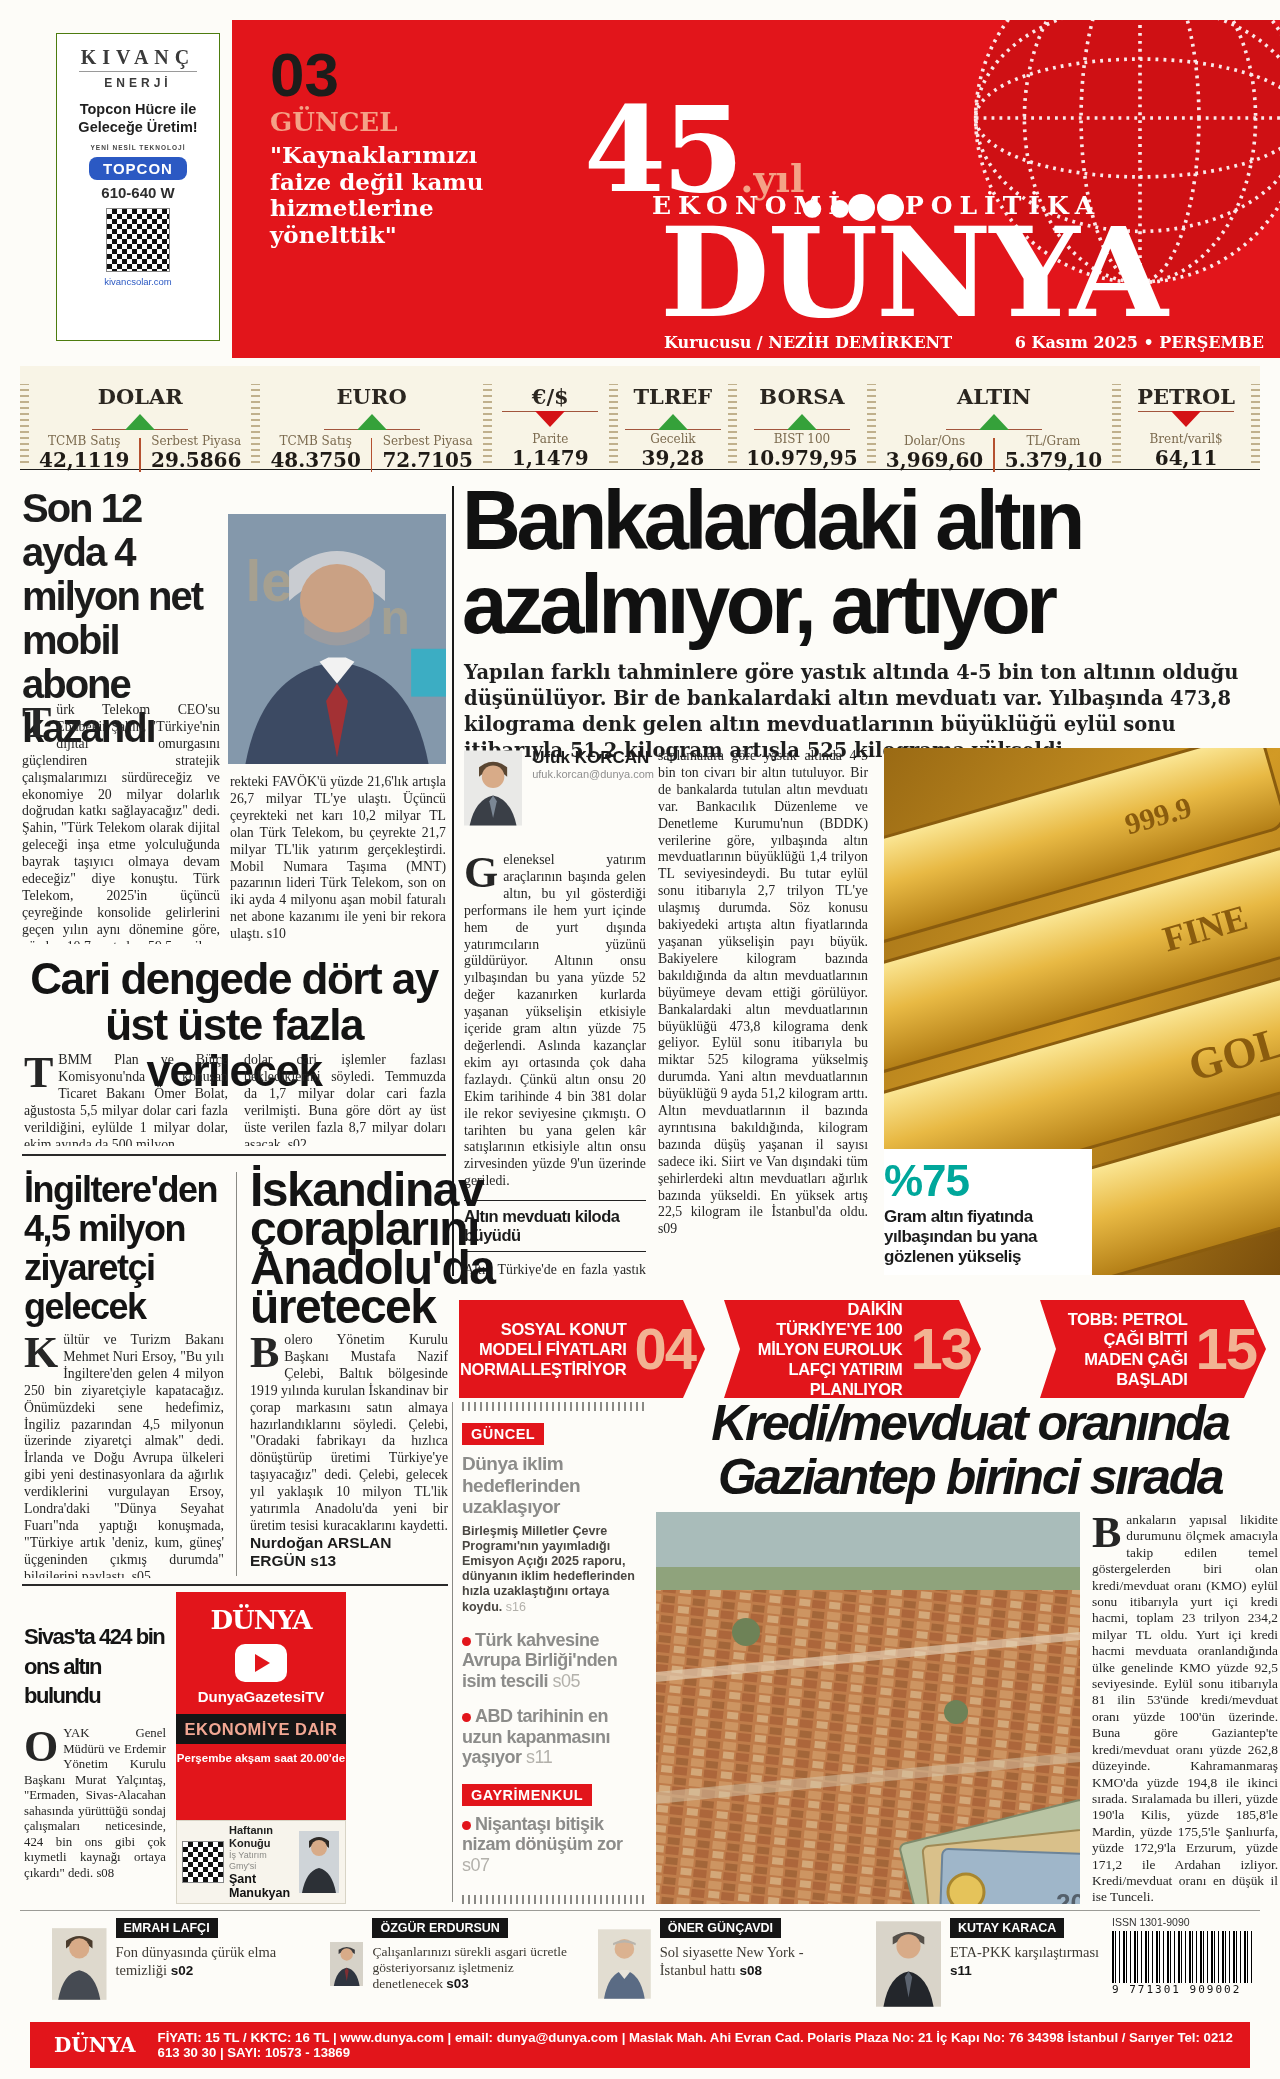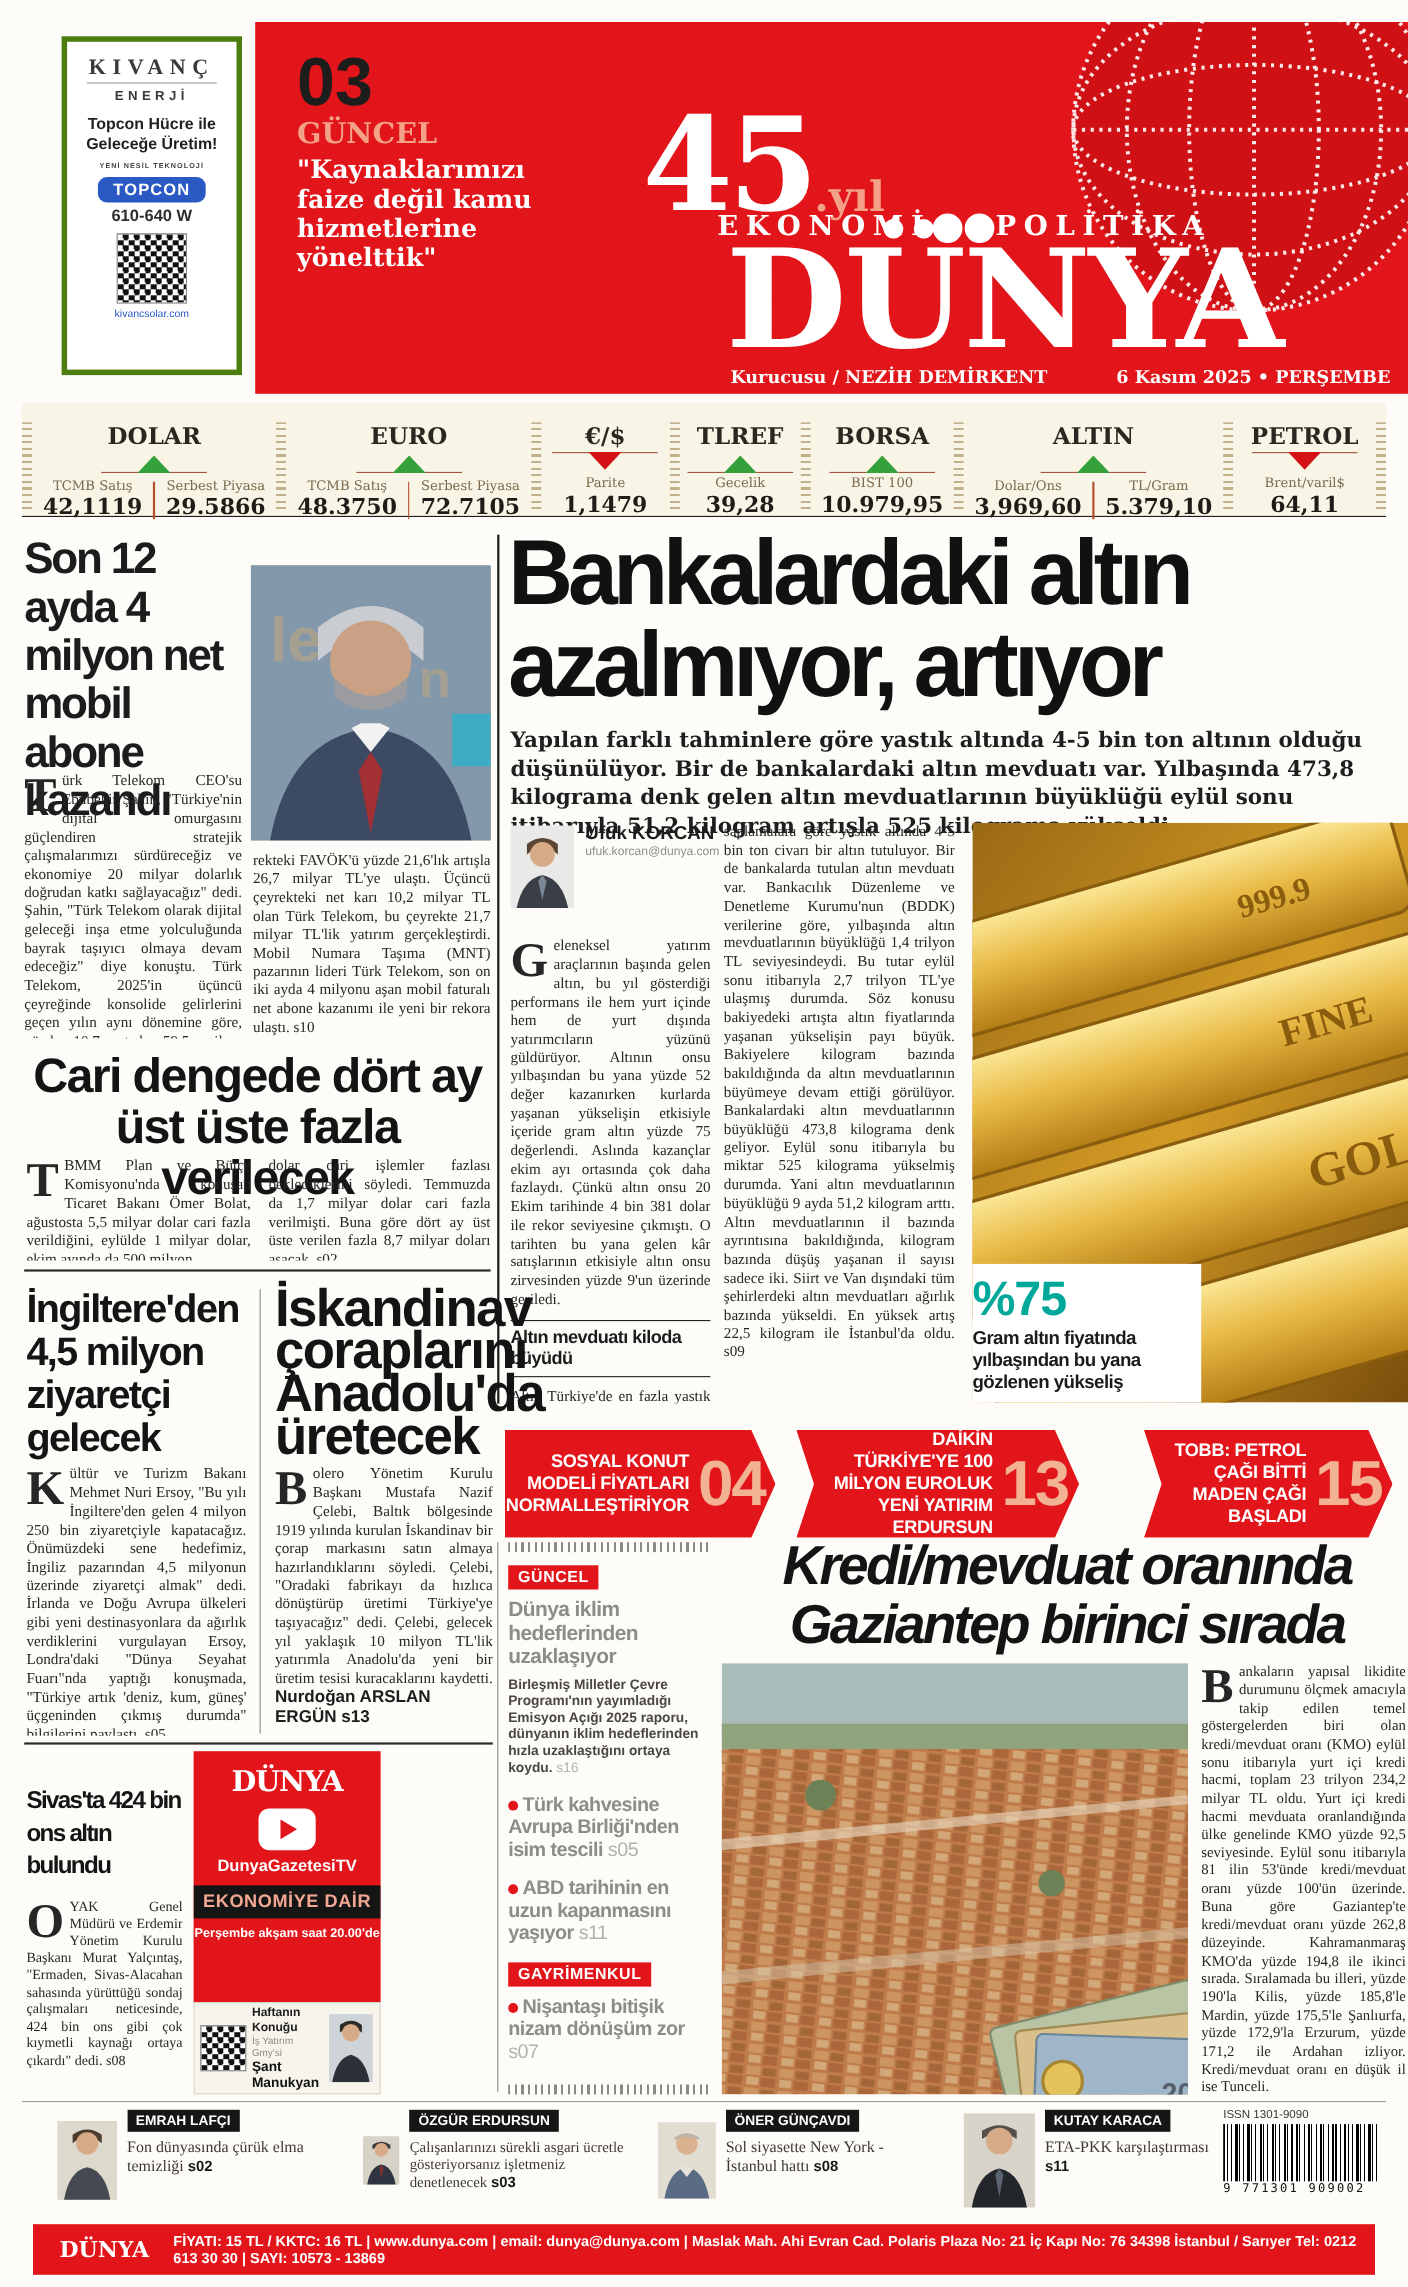--- a/index.html
+++ b/index.html
@@ -6,21 +6,21 @@
   #page{position:relative;width:1280px;height:2079px;background:#fdfcf8;margin:0 auto;overflow:hidden;
         font-family:"Liberation Sans",sans-serif;color:#1c1c1c;}
   .abs{position:absolute;}
   .body-txt{font:13.8px/16.9px "Liberation Serif",serif;text-align:justify;color:#262626;overflow:hidden;}
   .dc::first-letter{float:left;font-size:44px;line-height:36px;padding:3px 5px 0 0;font-weight:bold;}
   .hl{font-family:"Liberation Sans",sans-serif;font-weight:800;color:#141414;letter-spacing:-1.5px;}
   .rule{background:#2a2a2a;}
   .dashes{height:9px;background:repeating-linear-gradient(90deg,#8a8a85 0 2px,transparent 2px 6px);}
   .qr{background:repeating-conic-gradient(#111 0% 25%,#fff 0% 50%) 0 0/10px 10px;outline:1px solid #888;}
   
-  #kivanc{border:5px solid #4d7c0f;background:#fff;text-align:center;padding:12px 9px 0;box-sizing:border-box;}
+  #kivanc{border:1px solid #4d7c0f;background:#fff;text-align:center;padding:12px 9px 0;box-sizing:border-box;}
   #kivanc .brand{font:600 20px/22px "Liberation Serif",serif;letter-spacing:6px;color:#3a3a3a;
                  border-bottom:1.5px solid #9a9a9a;display:inline-block;padding:0 2px 3px;}
   #kivanc .sub{font:600 12px/14px "Liberation Sans",sans-serif;letter-spacing:4px;color:#3a3a3a;margin-top:4px;}
   #kivanc .l1{font:700 14.5px/18px "Liberation Sans",sans-serif;color:#1f1f1f;margin-top:10px;}
   #kivanc .tag{font:700 6.5px/8px "Liberation Sans",sans-serif;letter-spacing:1px;color:#444;margin-top:8px;}
   #kivanc .pill{display:inline-block;background:#2b59c3;color:#fff;font:800 15px/17px "Liberation Sans",sans-serif;
                 letter-spacing:1px;border-radius:8px;padding:3px 14px;margin-top:5px;}
   #kivanc .pow{font:700 15px/17px "Liberation Sans",sans-serif;color:#2e2e2e;margin-top:4px;}
   #kivanc .url{font:400 9.5px/11px "Liberation Sans",sans-serif;color:#2b59c3;margin-top:5px;}
   
@@ -387,21 +387,21 @@
       <span class="sref">s07</span>
     </div>
     <div class="dashes abs" style="left:0;right:0;bottom:0;"></div>
   </div>
 
   <div class="banner chev-first" style="left:459px;width:246px;">
     <div class="btxt">SOSYAL KONUT MODELİ FİYATLARI NORMALLEŞTİRİYOR</div>
     <div class="bnum">04</div>
   </div>
   <div class="banner chev" style="left:724px;width:257px;">
-    <div class="btxt">DAİKİN TÜRKİYE'YE 100 MİLYON EUROLUK YENİ YATIRIM ERDURSUN</div>
+    <div class="btxt">DAİKİN TÜRKİYE'YE 100 MİLYON EUROLUK LAFÇI YATIRIM PLANLIYOR</div>
     <div class="bnum">13</div>
   </div>
   <div class="banner chev" style="left:1040px;width:226px;">
     <div class="btxt">TOBB: PETROL ÇAĞI BİTTİ MADEN ÇAĞI BAŞLADI</div>
     <div class="bnum">15</div>
   </div>
 
   <div class="abs" style="left:660px;top:1396px;width:620px;text-align:center;font-style:italic;">
     <div class="hl" style="font-size:50px;line-height:54px;letter-spacing:-2.5px;font-weight:900;">
       <div>Kredi/mevduat oranında</div>

